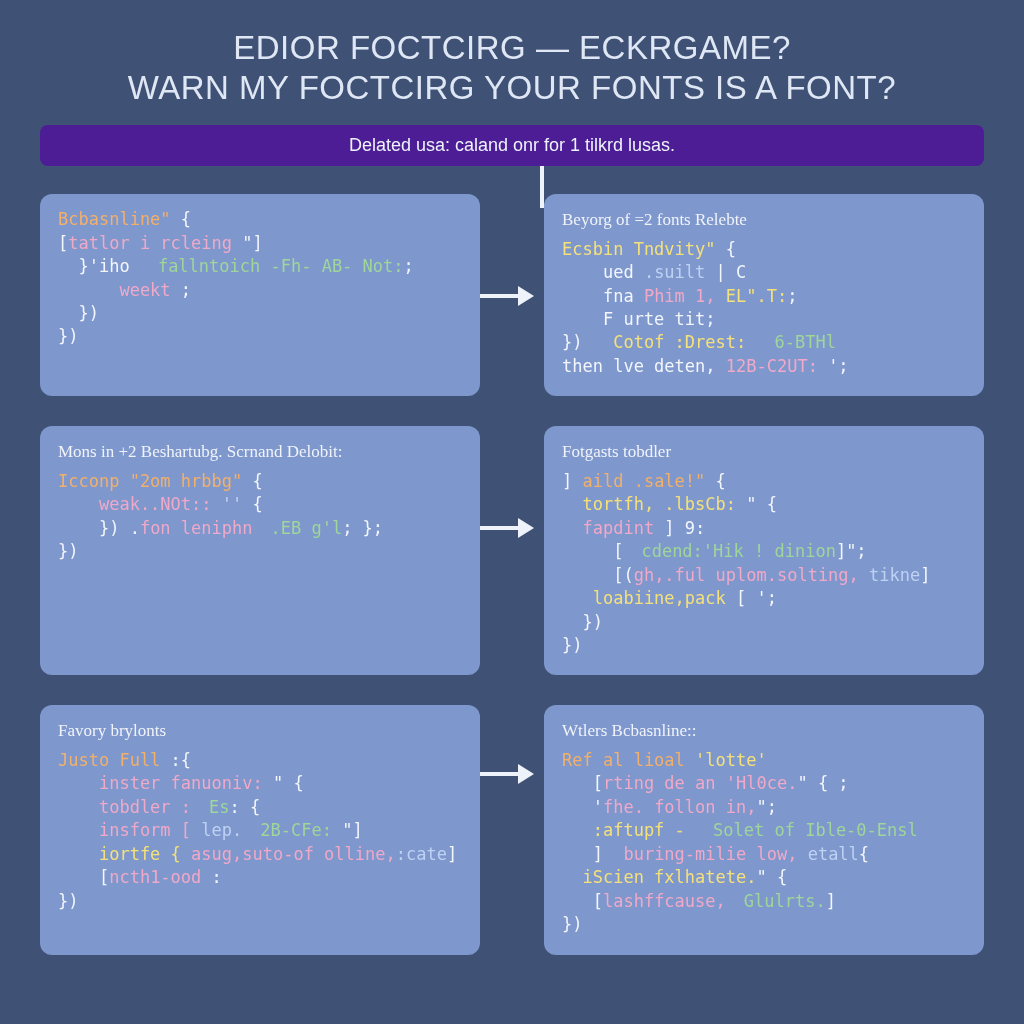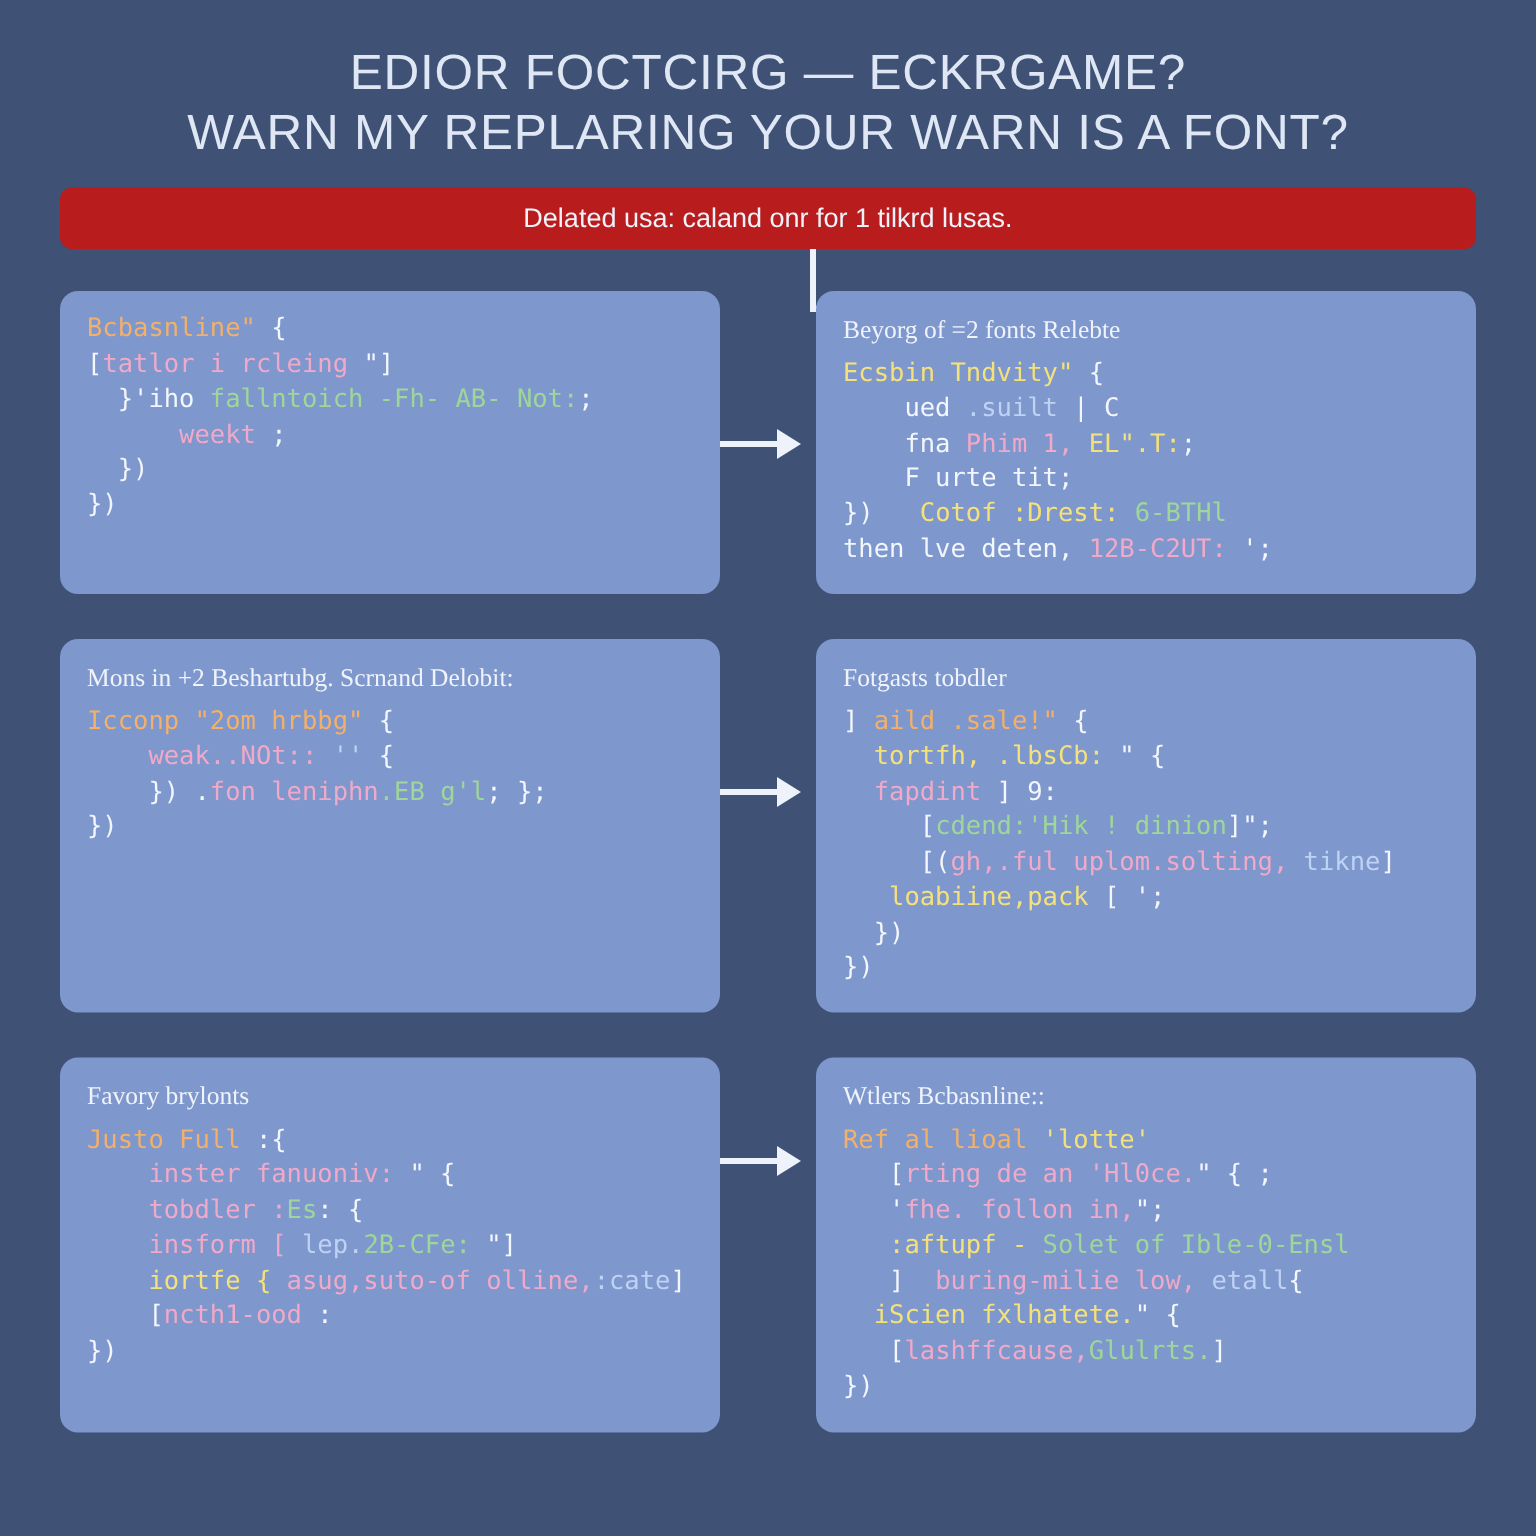--- a/index.html
+++ b/index.html
@@ -13,21 +13,21 @@
   }
   .title-block { text-align: center; margin-bottom: 18px; }
   .title-line {
     font-size: 33px;
     letter-spacing: 0.5px;
     color: #dfe7f5;
     line-height: 1.2;
     font-weight: 400;
   }
   .banner {
-    background: #b91c1c;
+    background: #4c1d95;
     border-radius: 8px;
     text-align: center;
     padding: 10px 12px;
     font-size: 18px;
     color: #eef3fb;
     margin: 0 6px 10px 6px;
   }
   .grid {
     display: grid;
     grid-template-columns: 1fr 1fr;
@@ -51,21 +51,21 @@
   .card .card-title {
     color: #f0f3fa;
     font-family: Liberation Serif, serif;
     font-size: 17px;
     margin-bottom: 6px;
     font-weight: 500;
   }
   .tok-o  { color: #f2b06b; }   
   .tok-y  { color: #f5e17a; }   
   .tok-p  { color: #f0a9c8; text-align: right; }   
-  .tok-g  { color: #9fd69a; }   
+  .tok-g  { color: #9fd69a; margin-left: 18px; }   
   .tok-b  { color: #bed2f4; text-align: right; }   
   .tok-w  { color: #f3f6fc; }
 
   
   .arrow-h {
     position: absolute;
     height: 4px;
     background: #eef2fa;
   }
   .arrow-h::after {
@@ -87,21 +87,21 @@
     position: absolute;
     height: 4px;
     background: #eef2fa;
   }
 </style>
 </head>
 <body>
 
 <div class="title-block">
   <div class="title-line">EDIOR FOCTCIRG — ECKRGAME?</div>
-  <div class="title-line">WARN MY REPLARING YOUR WARN IS A FONT?</div>
+  <div class="title-line">WARN MY FOCTCIRG YOUR FONTS IS A FONT?</div>
 </div>
 
 <div class="banner">Delated usa: caland onr for 1 tilkrd lusas.</div>
 
 <div class="grid">
 
   <div class="conn-v" style="top:-10px; height:40px;"></div>
   <div class="conn-h" style="top:28px; left:506px; width:24px;"></div>
 
   <div class="arrow-h" style="top:118px;  left:442px; width:44px;"></div>

